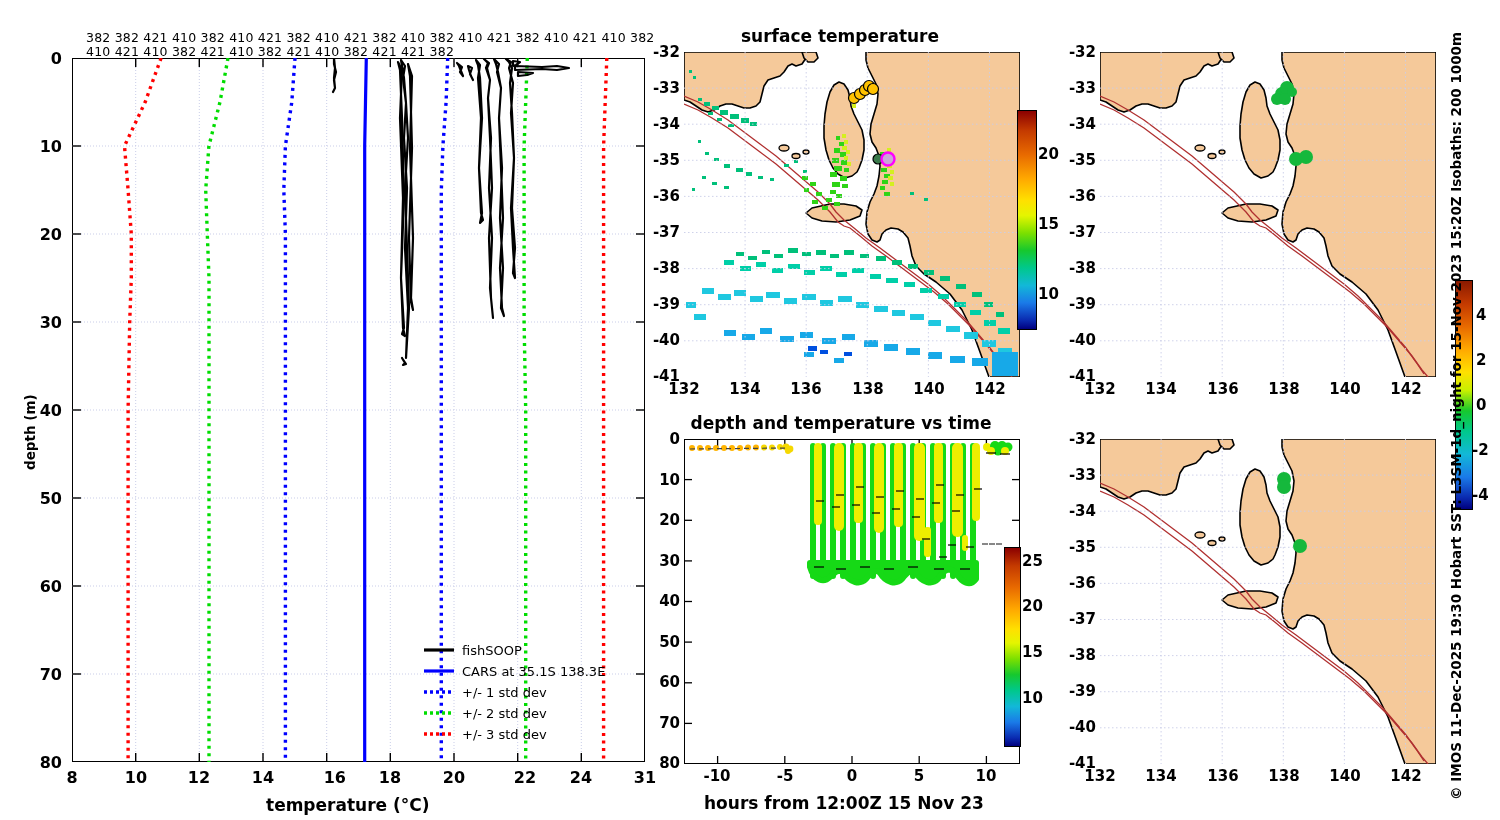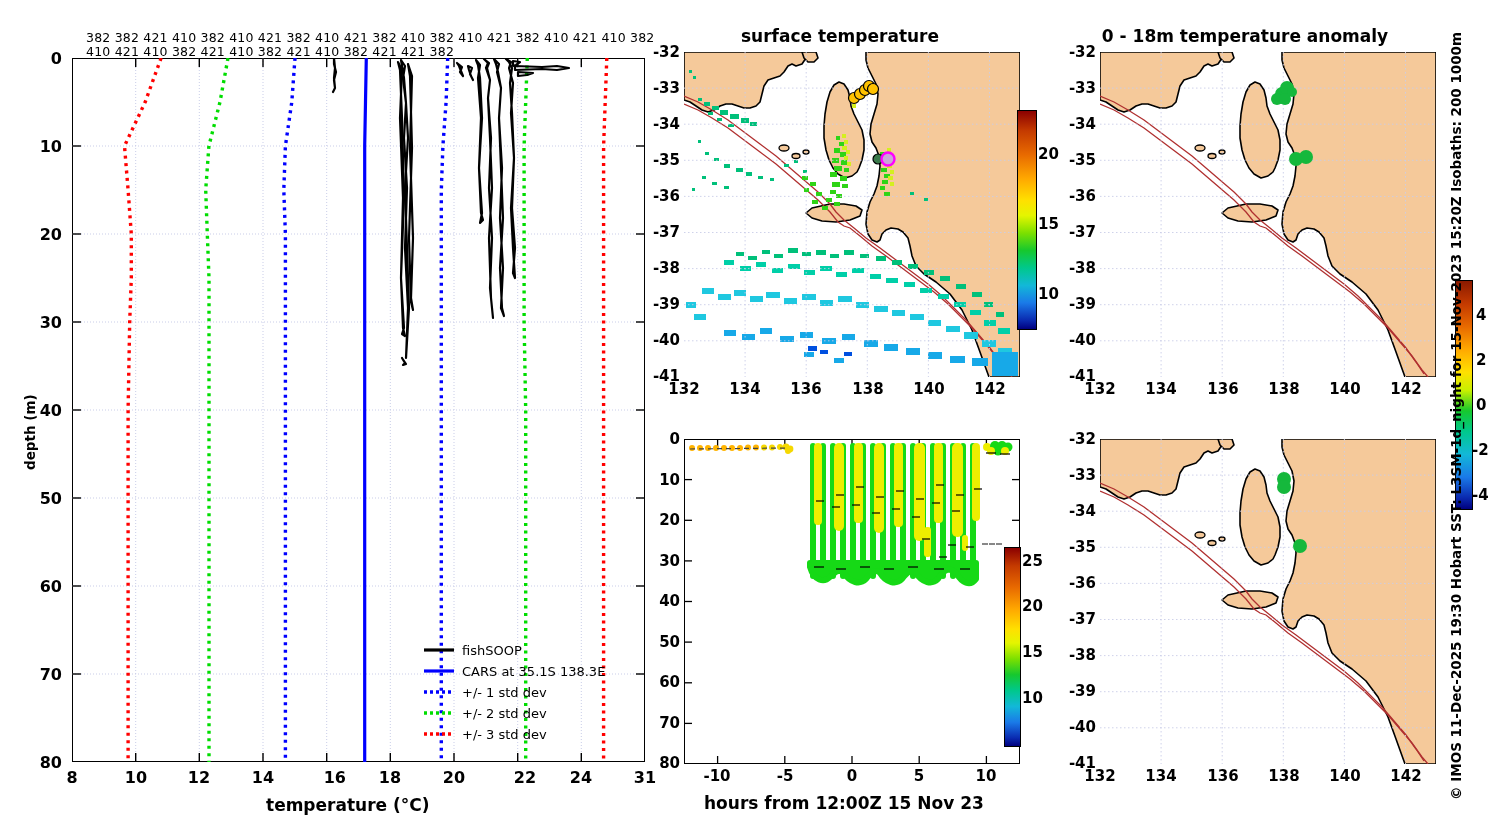--- a/index.html
+++ b/index.html
@@ -433,20 +433,21 @@
   <div class="abs tickm" style="left:310px;top:380px;width:40px;text-align:center;">142</div>
 
   <div class="abs" style="left:357px;top:110px;width:18px;height:218px;border:1.3px solid #000;
     background:linear-gradient(to bottom,#8b0000 0%,#c43a00 9%,#e86a00 20%,#ffa800 31%,#ffe000 41%,#e4f500 48%,#7ce000 56%,#16c82e 64%,#00c88c 72%,#12b8d8 80%,#1a7ae8 88%,#0a2ab0 96%,#00007f 100%);"></div>
   <div class="abs tickm" style="left:378px;top:145px;">20</div>
   <div class="abs tickm" style="left:378px;top:215px;">15</div>
   <div class="abs tickm" style="left:378px;top:285px;">10</div>
 </div>
 
 <div class="abs" style="left:660px;top:405px;width:380px;height:415px;">
+  <div class="abs ttl" style="left:6px;top:8px;width:350px;">depth and temperature vs time</div>
 
   <div class="frame" style="left:24px;top:34px;width:336px;height:325px;"></div>
 
   <svg class="abs" style="left:24px;top:34px;" width="336" height="325">
     <defs>
         <clipPath id="dtc">
           <rect x="0" y="0" width="336" height="325"></rect>
         </clipPath>
       </defs>
     <g clip-path="url(#dtc)">
@@ -611,21 +612,20 @@
   <div class="abs" style="left:344px;top:142px;width:15px;height:198px;border:1.2px solid #000;
     background:linear-gradient(to bottom,#8b0000 0%,#c43a00 9%,#e86a00 20%,#ffa800 31%,#ffe000 41%,#e4f500 48%,#7ce000 56%,#16c82e 64%,#00c88c 72%,#12b8d8 80%,#1a7ae8 88%,#0a2ab0 96%,#00007f 100%);"></div>
   <div class="abs tickm" style="left:362px;top:147px;">25</div>
   <div class="abs tickm" style="left:362px;top:192px;">20</div>
   <div class="abs tickm" style="left:362px;top:238px;">15</div>
   <div class="abs tickm" style="left:362px;top:284px;">10</div>
   <div class="abs" style="left:322px;top:138px;width:20px;border-top:2px dashed #888;"></div>
 </div>
 
 <div class="abs" style="left:1040px;top:0;width:400px;height:405px;">
-  <div class="abs ttl" style="left:30px;top:26px;width:350px;">0 - 18m temperature anomaly</div>
 
   <div class="frame" style="left:60px;top:52px;width:336px;height:325px;"></div>
 
   <svg class="abs" style="left:60px;top:52px;" width="336" height="325">
     <g clip-path="url(#m1)">
       <rect x="0" y="0" width="336" height="325" fill="#ffffff"></rect>
       <g fill="#f5c99a" stroke="#000" stroke-width="1.6" stroke-linejoin="round">
         <path d="M336,0 L336,325 L305,325 L296,300 L288,278 L278,258 L266,242 L252,230
                  L240,222 L232,214 L228,204 L226,194 L224,186 L219,180 L214,177 L207,176
                  L202,178 L198,182 L196,188 L193,190 L188,188 L184,182 L182,172 L183,160

